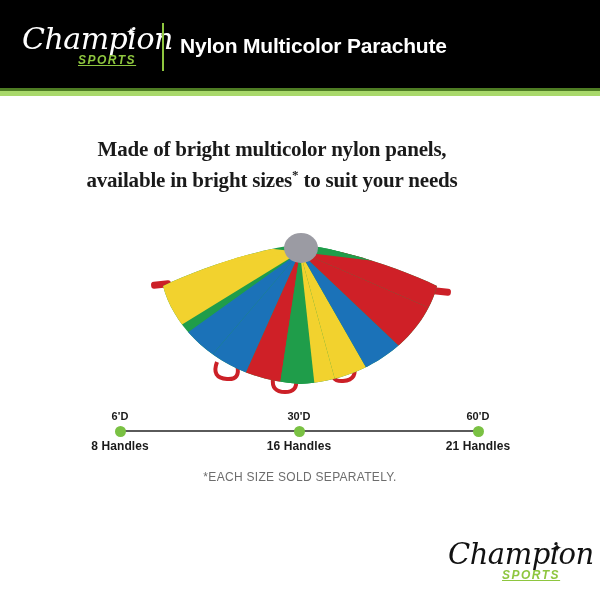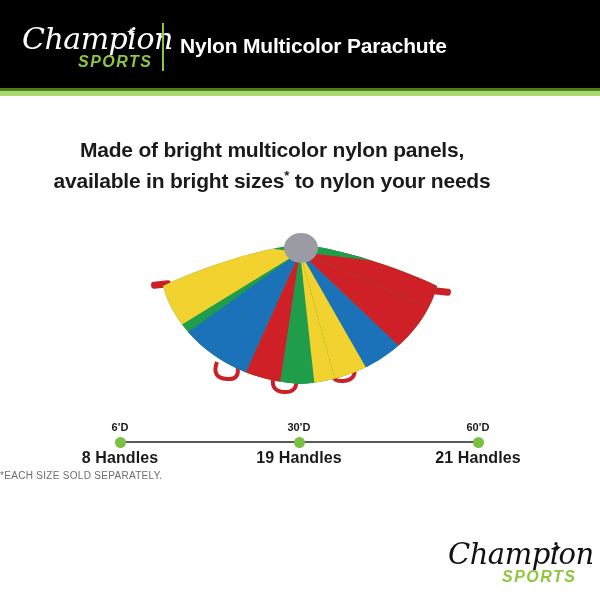--- a/index.html
+++ b/index.html
@@ -35,25 +35,26 @@
     letter-spacing: -0.5px;
     line-height: 1;
     position: absolute;
     left: 0; top: 2px;
     white-space: nowrap;
   }
   .logo-sports {
     font-family: "Liberation Sans", sans-serif;
     font-style: italic;
     font-weight: bold;
-    font-size: 16px;
+    font-size: 12px;
     letter-spacing: 1.5px;
     position: absolute;
     left: 56px; top: 31px;
     white-space: nowrap;
+    text-decoration: underline;
   }
   .logo-star {
     position: absolute;
     left: 104px; top: 4px;
     font-size: 12px;
     line-height: 1;
   }
   .header-logo .logo-script { color: #ffffff; }
   .header-logo .logo-sports { color: #8ec63f; }
   .header-logo .logo-star   { color: #ffffff; }
@@ -92,39 +93,40 @@
   .headline {
     position: absolute;
     left: 0; top: 134px;
     width: 544px;
     text-align: center;
     font-size: 21px;
     font-weight: bold;
     color: #1a1a1a;
     line-height: 31px;
     letter-spacing: -0.2px;
+    font-family: Liberation Serif, serif;
   }
   .headline .sup {
     font-size: 13px;
     vertical-align: super;
     line-height: 0;
   }
 
   
   .parachute-wrap {
     position: absolute;
     left: 145px; top: 222px;
     width: 320px; height: 180px;
   }
   .parachute-wrap svg { display: block; }
 
   
   .scale {
     position: absolute;
-    left: 60px; top: 421px;
+    left: 60px; top: 410px;
     width: 480px; height: 48px;
   }
   .scale-line {
     position: absolute;
     left: 60px; top: 20px;
     width: 358px; height: 2px;
     background: #5a5a5a;
   }
   .scale-stop {
     position: absolute;
@@ -140,33 +142,33 @@
     line-height: 13px;
     letter-spacing: 0.1px;
   }
   .scale-dot {
     width: 11px; height: 11px;
     border-radius: 50%;
     background: #7ac143;
     margin: 3px auto 3px auto;
   }
   .scale-handles {
-    font-size: 16px;
+    font-size: 12px;
     font-weight: bold;
     color: #1a1a1a;
     line-height: 13px;
     letter-spacing: 0.1px;
   }
 
   .footnote {
     position: absolute;
     left: 0; top: 470px;
     width: 600px;
-    text-align: left;
-    font-size: 10px;
+    text-align: center;
+    font-size: 12px;
     color: #6d6d6d;
     letter-spacing: 0.3px;
   }
 
   
   .footer-logo {
     position: absolute;
     left: 448px; top: 538px;
     width: 132px; height: 48px;
   }
@@ -194,21 +196,21 @@
 
   <div class="header-divider"></div>
 
   <div class="header-title">Nylon Multicolor Parachute</div>
 </div>
 <div class="header-rule-dark"></div>
 <div class="header-rule-light"></div>
 
 <div class="headline">
   <div>Made of bright multicolor nylon panels,</div>
-  <div><span>available in bright sizes</span><span class="sup">*</span><span> to nylon your needs</span></div>
+  <div><span>available in bright sizes</span><span class="sup">*</span><span> to suit your needs</span></div>
 </div>
 
 <div class="parachute-wrap">
   <svg width="320" height="180" viewBox="0 0 320 180">
     <defs>
       <clipPath id="canopyClip">
         <path d="M155,22 C110,28 55,46 18,64 C30,110 80,158 155,162 C230,158 280,110 292,64 C255,46 200,28 155,22 Z"></path>
       </clipPath>
     </defs>
 
@@ -249,21 +251,21 @@
   <div class="scale-stop" style="left:60px">
     <div class="scale-size">6'D</div>
     <div class="scale-dot"></div>
     <div class="scale-handles">8 Handles</div>
   </div>
 
 
   <div class="scale-stop" style="left:239px">
     <div class="scale-size">30'D</div>
     <div class="scale-dot"></div>
-    <div class="scale-handles">19 Handles</div>
+    <div class="scale-handles">16 Handles</div>
   </div>
 
 
   <div class="scale-stop" style="left:418px">
     <div class="scale-size">60'D</div>
     <div class="scale-dot"></div>
     <div class="scale-handles">21 Handles</div>
   </div>
 </div>
 

